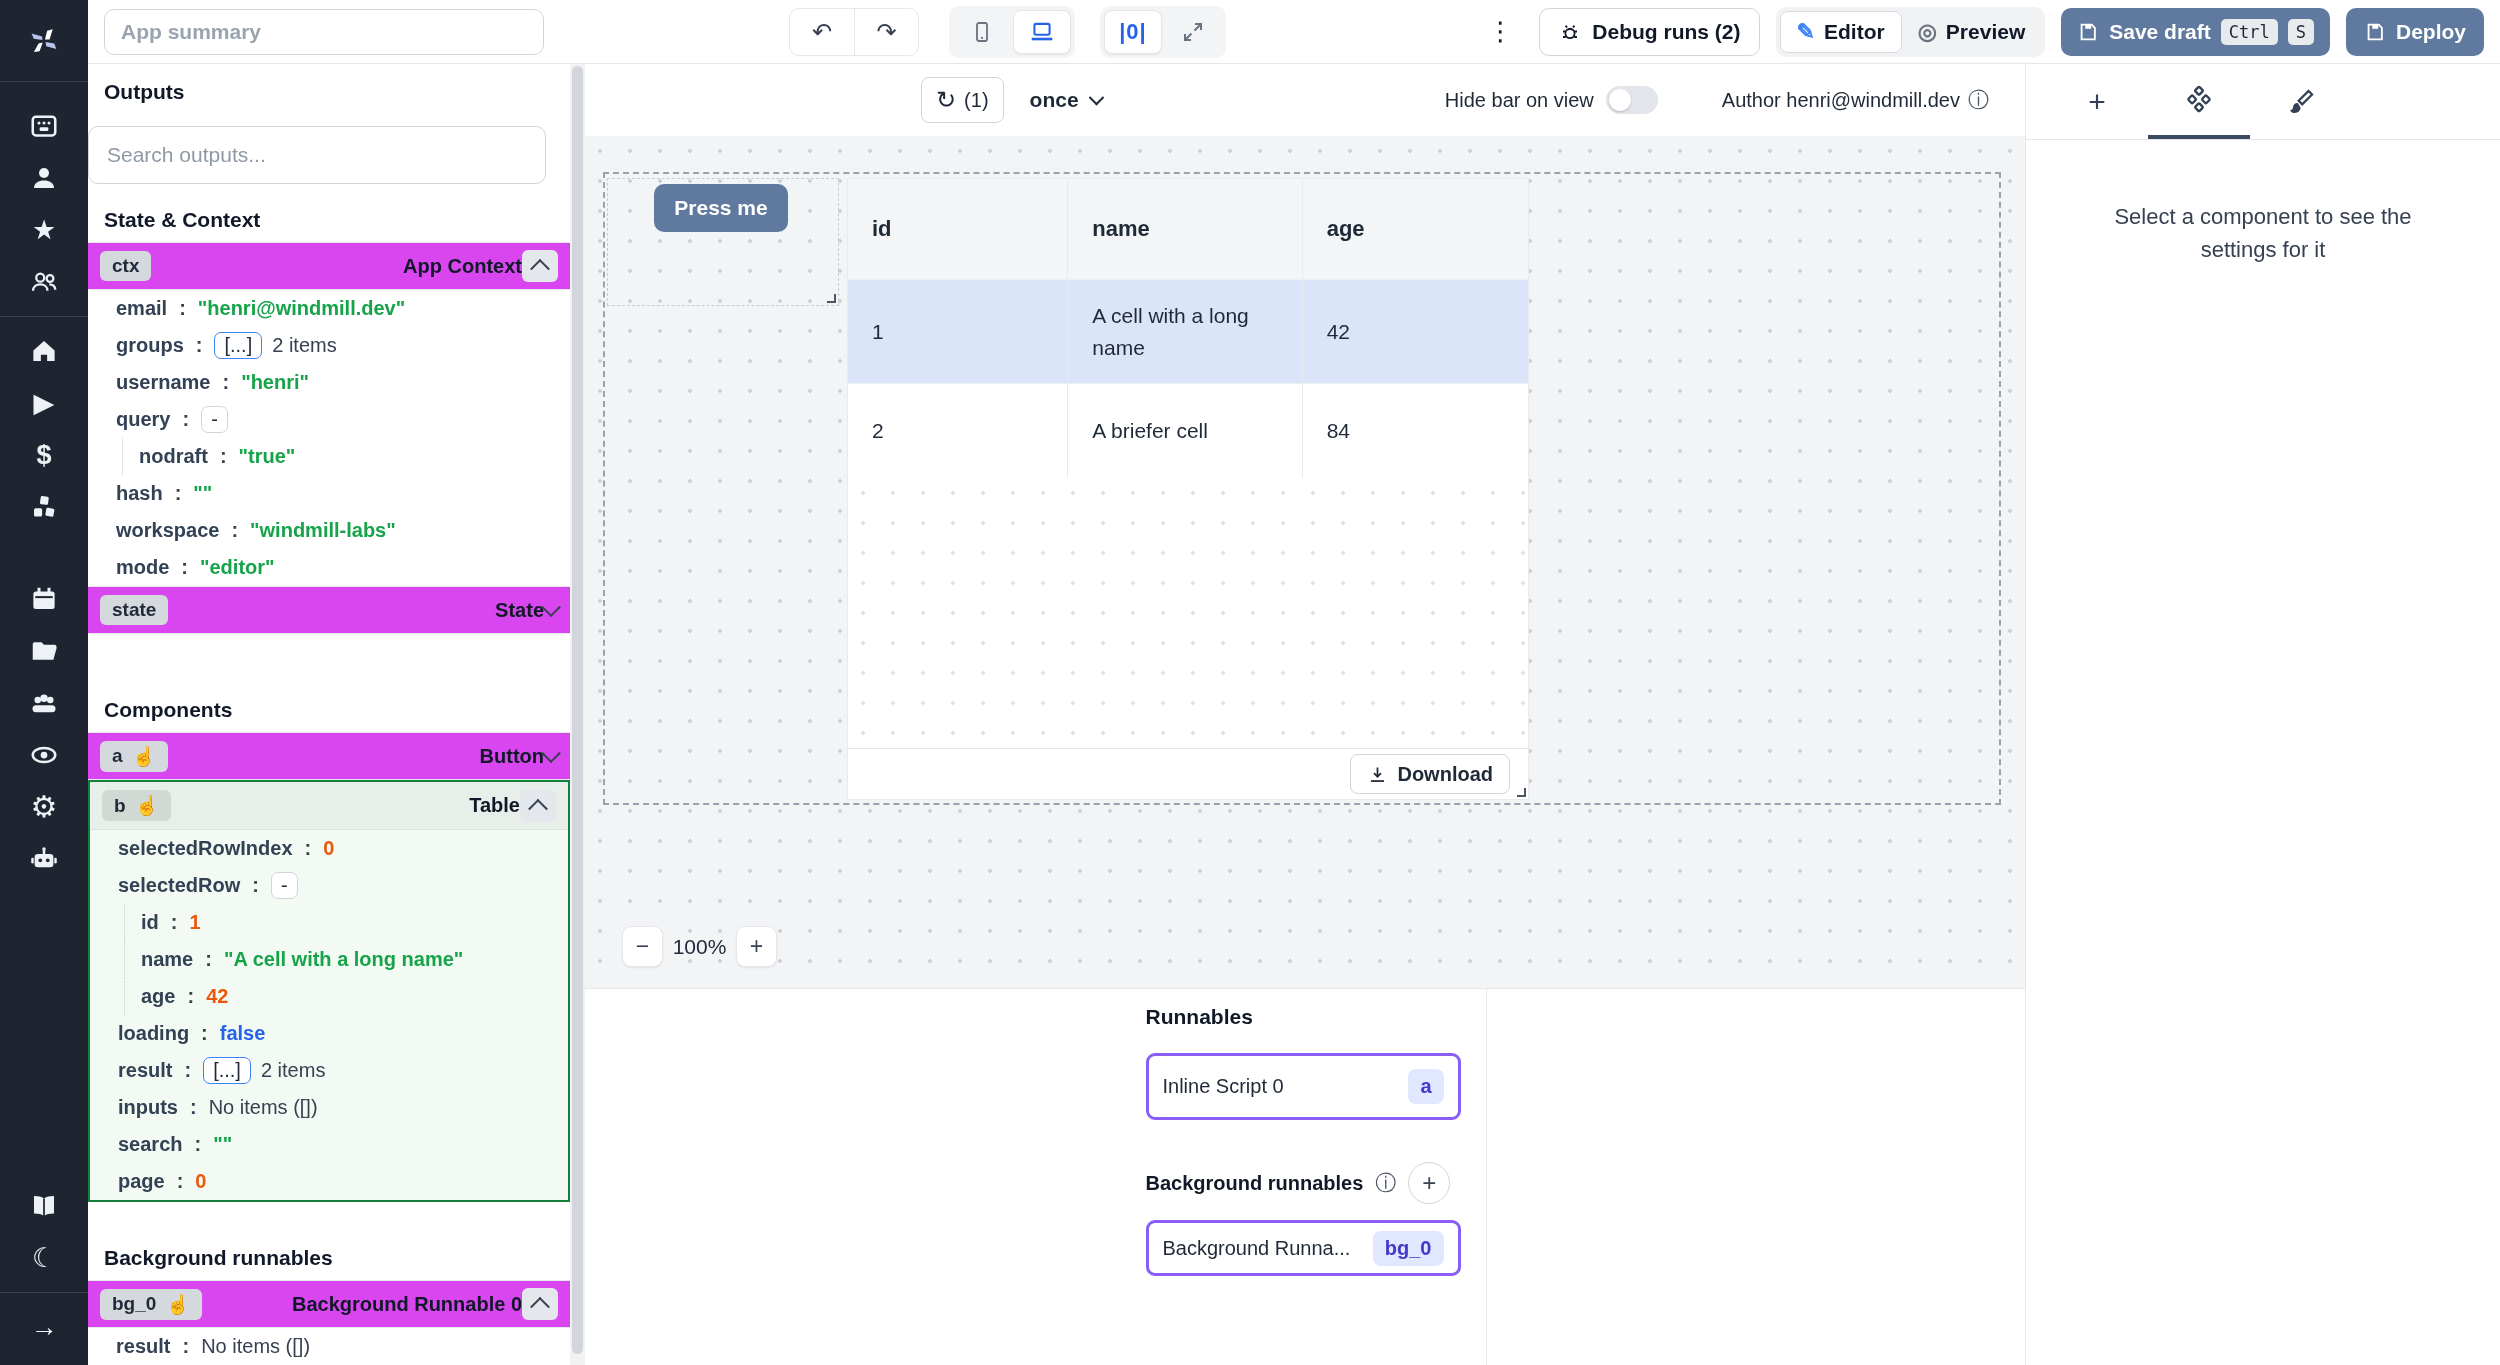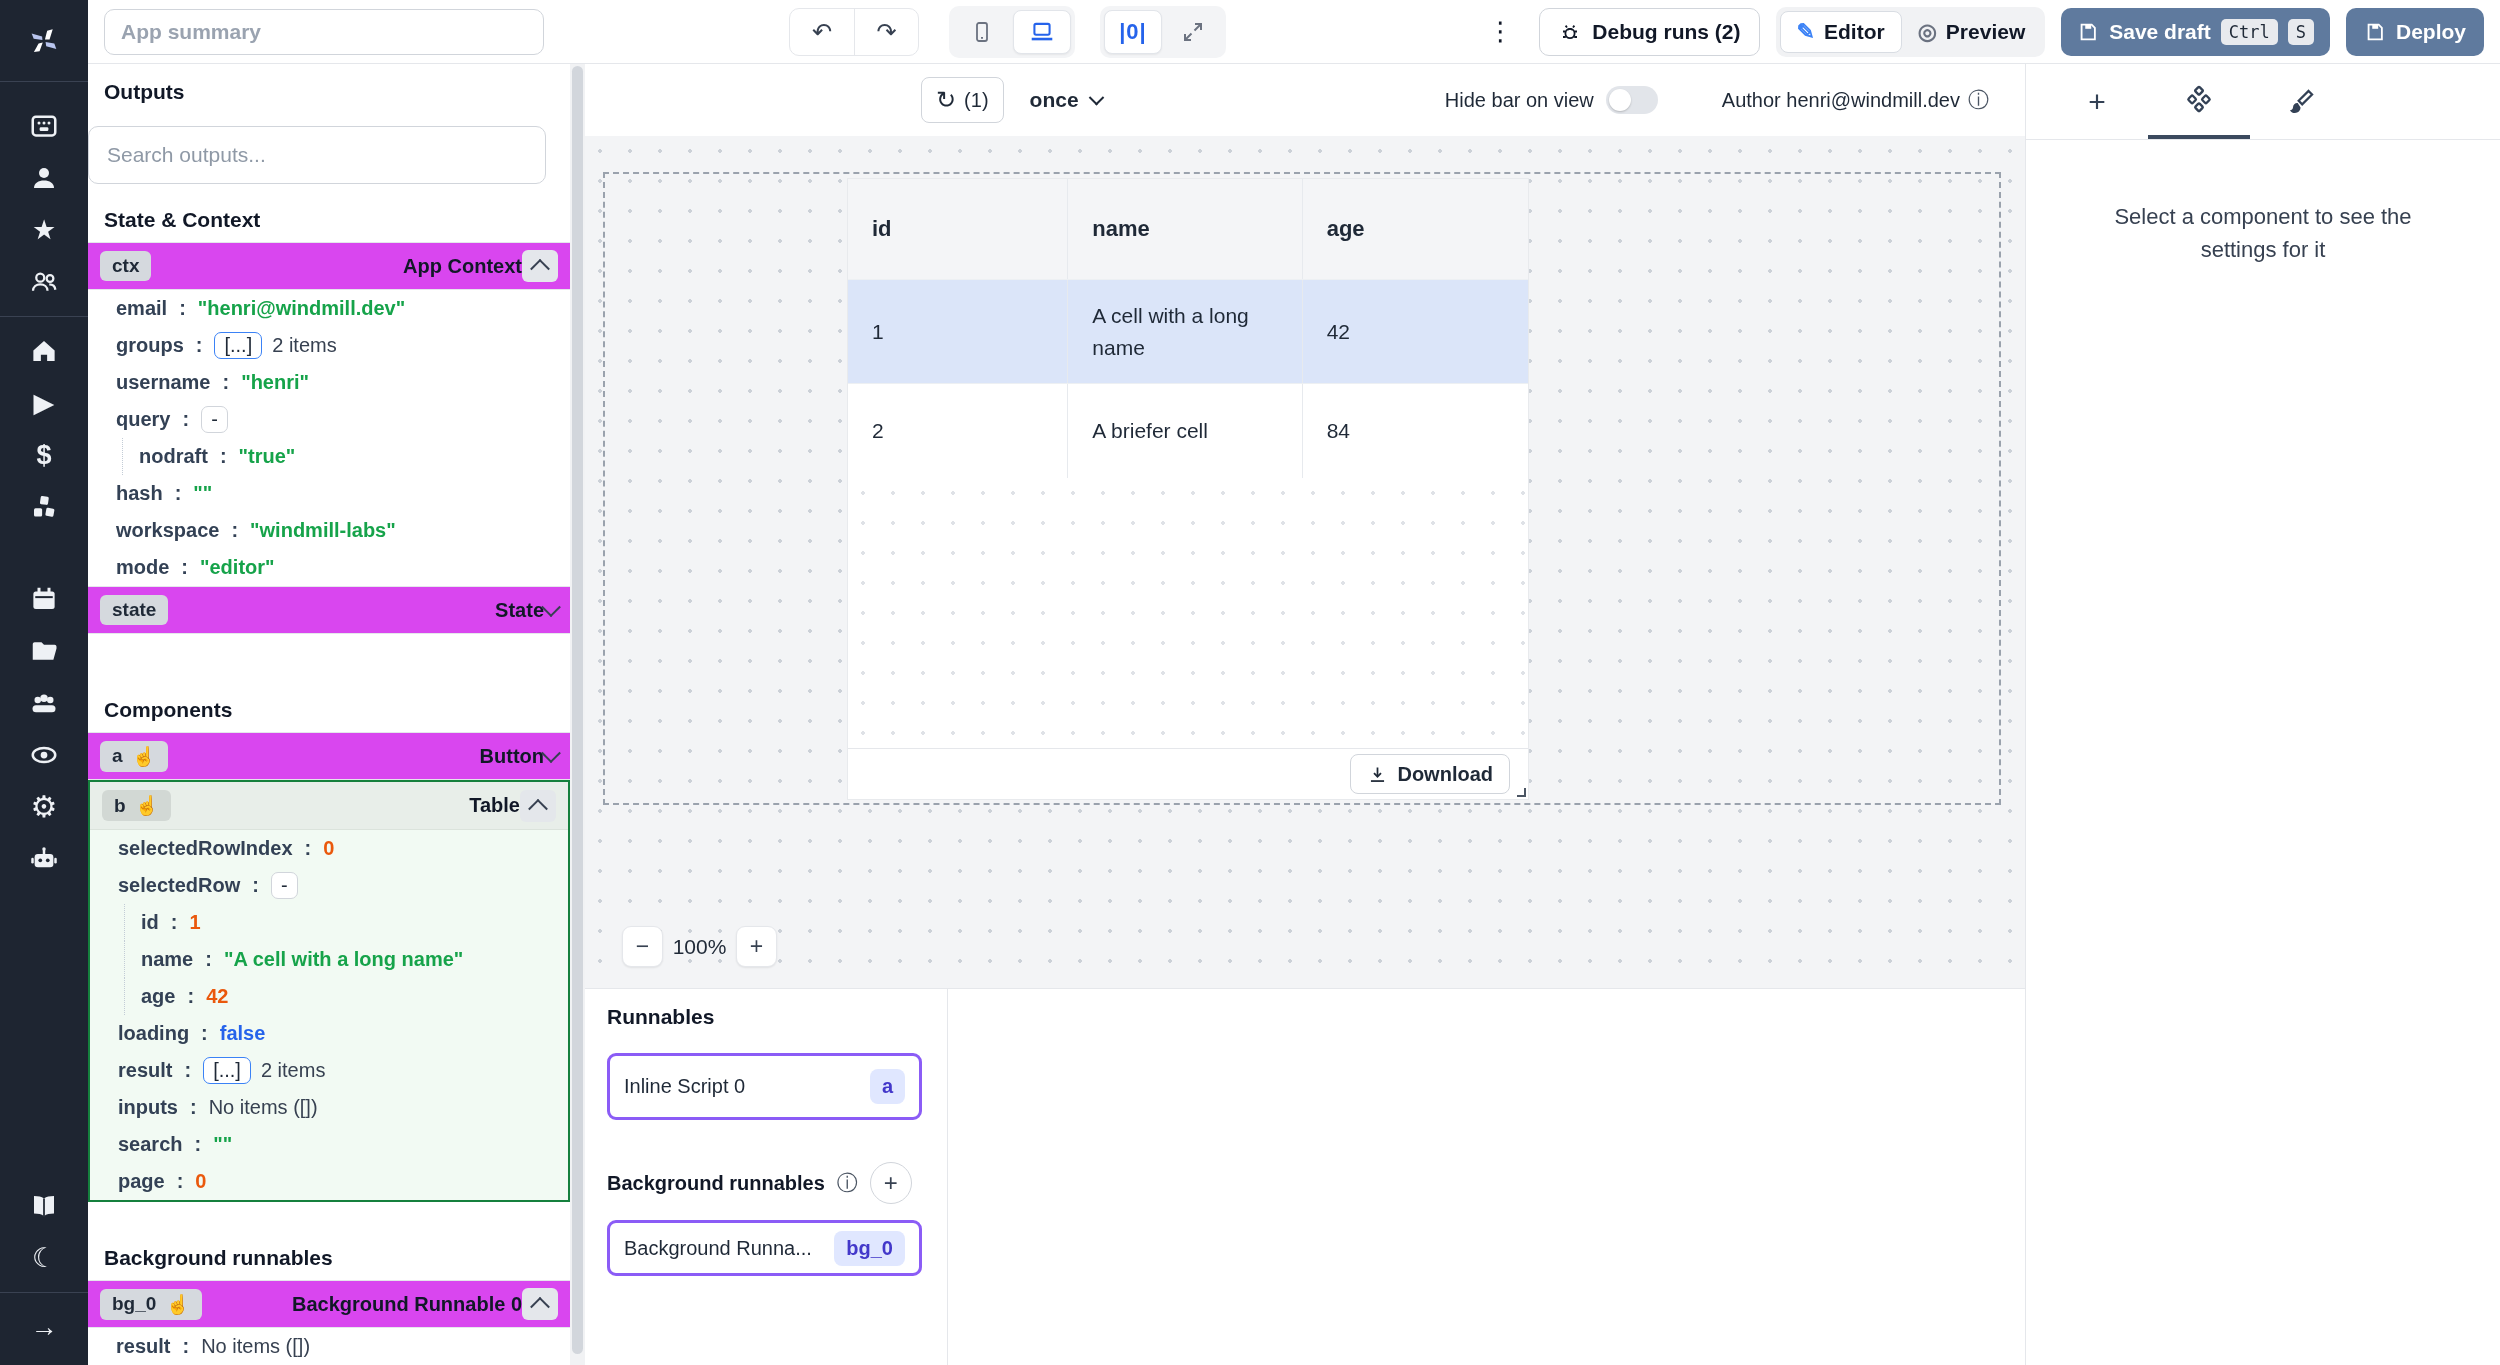--- a/index.html
+++ b/index.html
@@ -107,21 +107,21 @@
   .t-head .c-name, .t-head .c-age, .t-row .c-name, .t-row .c-age { border-left:1px solid #e7eaee; }
   .r1 { height:104px; } .r2 { height:95px; }
   .t-empty { flex:1; background-image:radial-gradient(circle,#dfe2e7 1.6px,transparent 1.6px); background-size:30px 30px; }
   .t-foot { height:51px; border-top:1px solid #e5e7eb; display:flex; align-items:center; justify-content:flex-end; padding-right:18px; position:relative; }
   .dl-btn { height:40px; display:flex; align-items:center; gap:9px; background:#fff; border:1px solid #d1d5db; border-radius:8px; padding:0 16px; font-size:20px; font-weight:700; color:#1f2937; cursor:pointer; }
   .zoom-ctrl { position:absolute; left:37px; top:790px; display:flex; align-items:center; }
   .zoom-btn { width:41px; height:41px; background:#fff; border:1px solid #e5e7eb; border-radius:9px; box-shadow:0 1px 2px rgba(0,0,0,.08); font-size:23px; color:#374151; display:flex; align-items:center; justify-content:center; cursor:pointer; }
   .zoom-level { width:73px; text-align:center; font-size:21px; color:#1f2937; }
 
   
-  .bottom-panel { height:377px; border-top:1px solid #e5e7eb; display:flex; background:#fff; }
+  .bottom-panel { height:377px; border-top:1px solid #e5e7eb; display:flex; background:#fff;justify-content:center; }
   .runnables-col { width:363px; min-width:363px; border-right:1px solid #e5e7eb; padding:16px 22px 0 22px; }
   .run-title { font-size:21px; font-weight:700; color:#111827; }
   .run-card { margin-top:24px; width:315px; height:67px; border:3px solid #8b5cf6; border-radius:9px; display:flex; align-items:center; justify-content:space-between; padding:0 14px; cursor:pointer; }
   .run-card .lbl { font-size:20px; color:#1f2937; }
   .mini-badge { background:#e0e7ff; color:#4338ca; font-weight:700; font-size:20px; border-radius:8px; padding:6px 12px; }
   .bg-run-row { margin-top:42px; display:flex; align-items:center; gap:12px; }
   .bg-run-title { font-size:20px; font-weight:700; color:#111827; }
   .plus-circle { width:42px; height:42px; border:1px solid #d1d5db; border-radius:50%; background:#fff; font-size:24px; color:#374151; display:flex; align-items:center; justify-content:center; cursor:pointer; }
   .script-empty { flex:1; text-align:center; padding-top:56px; font-size:22px; color:#1f2937; }
 
@@ -526,20 +526,24 @@
             <div class="toggle">
                 <div class="knob"></div>
               </div>
             <span class="author">Author henri@windmill.dev</span>
             <span class="info-glyph">ⓘ</span>
           </div>
         </div>
 
         <div class="canvas-grid">
           <div class="app-canvas">
+            <div class="press-cell">
+              <button class="press-btn">Press me</button>
+              <div class="rs-handle"></div>
+            </div>
 
             <div class="wm-table">
               <div class="t-head">
                 <div class="th c-id">id</div>
                 <div class="th c-name">name</div>
                 <div class="th c-age">age</div>
               </div>
               <div class="t-row sel r1">
                 <div class="td c-id">1</div>
                 <div class="td c-name">A cell with a long name</div>

